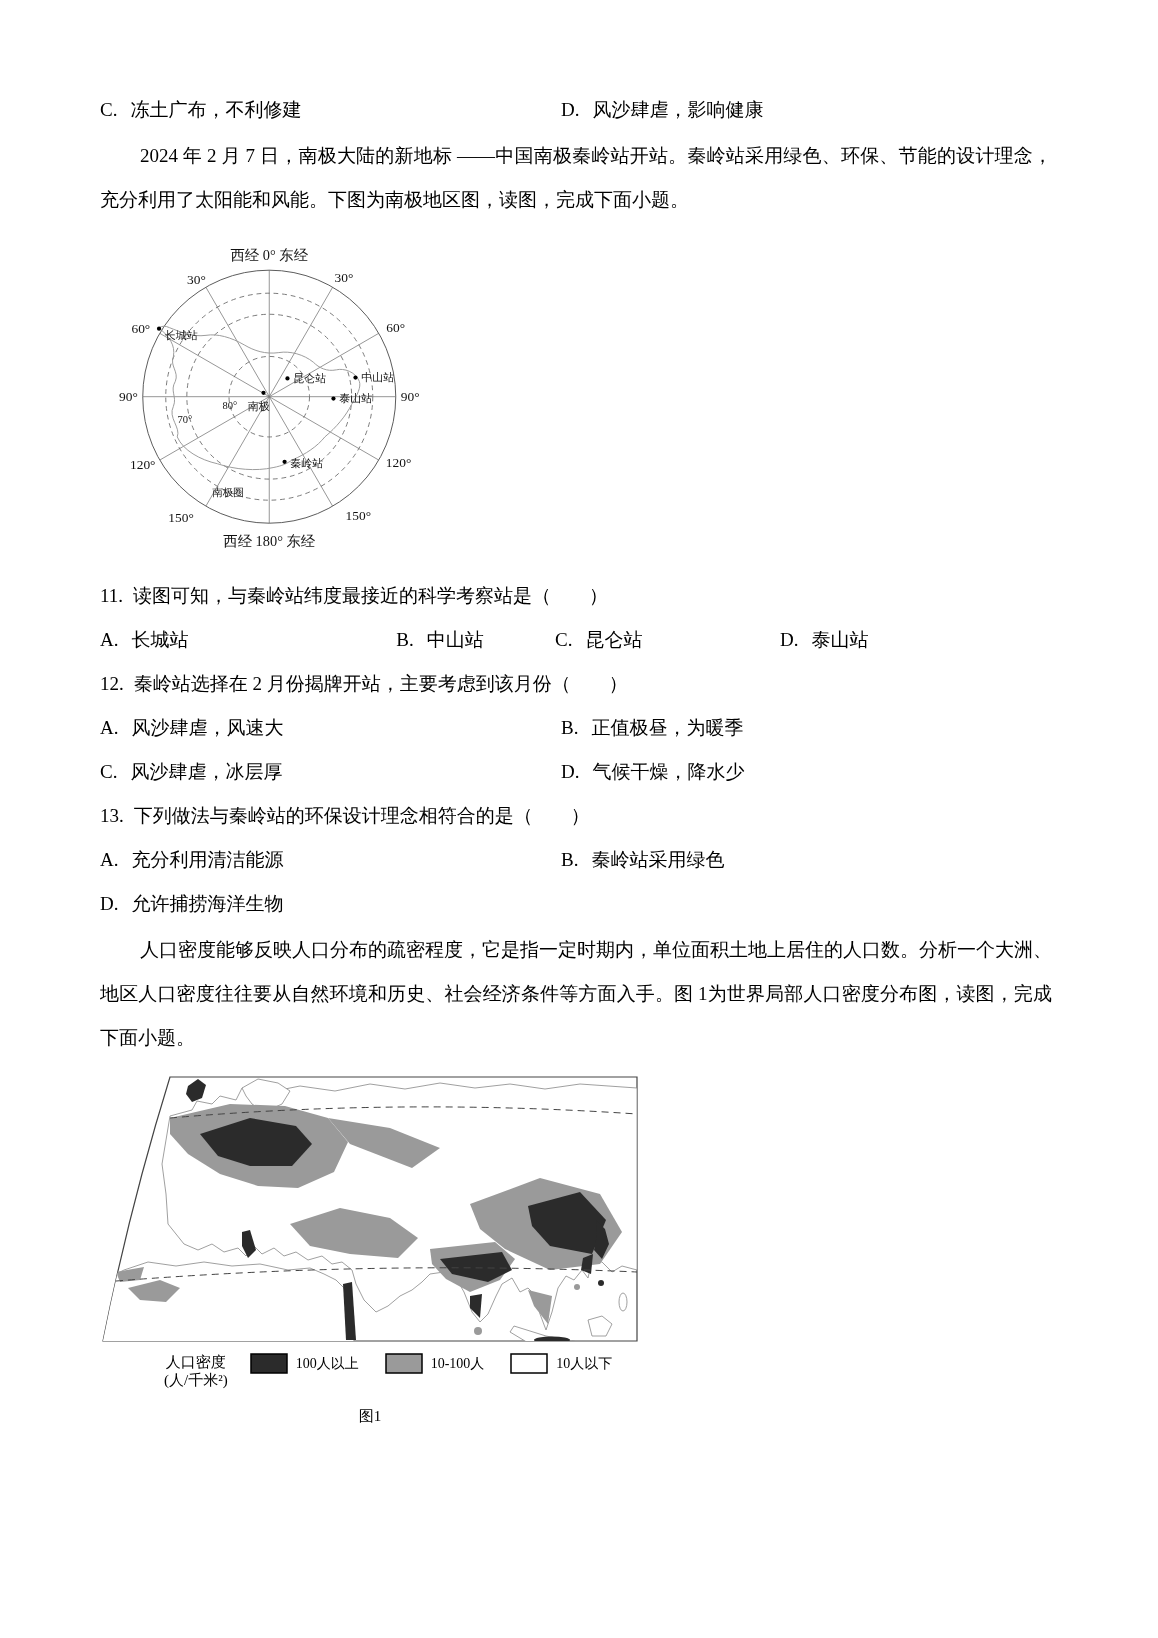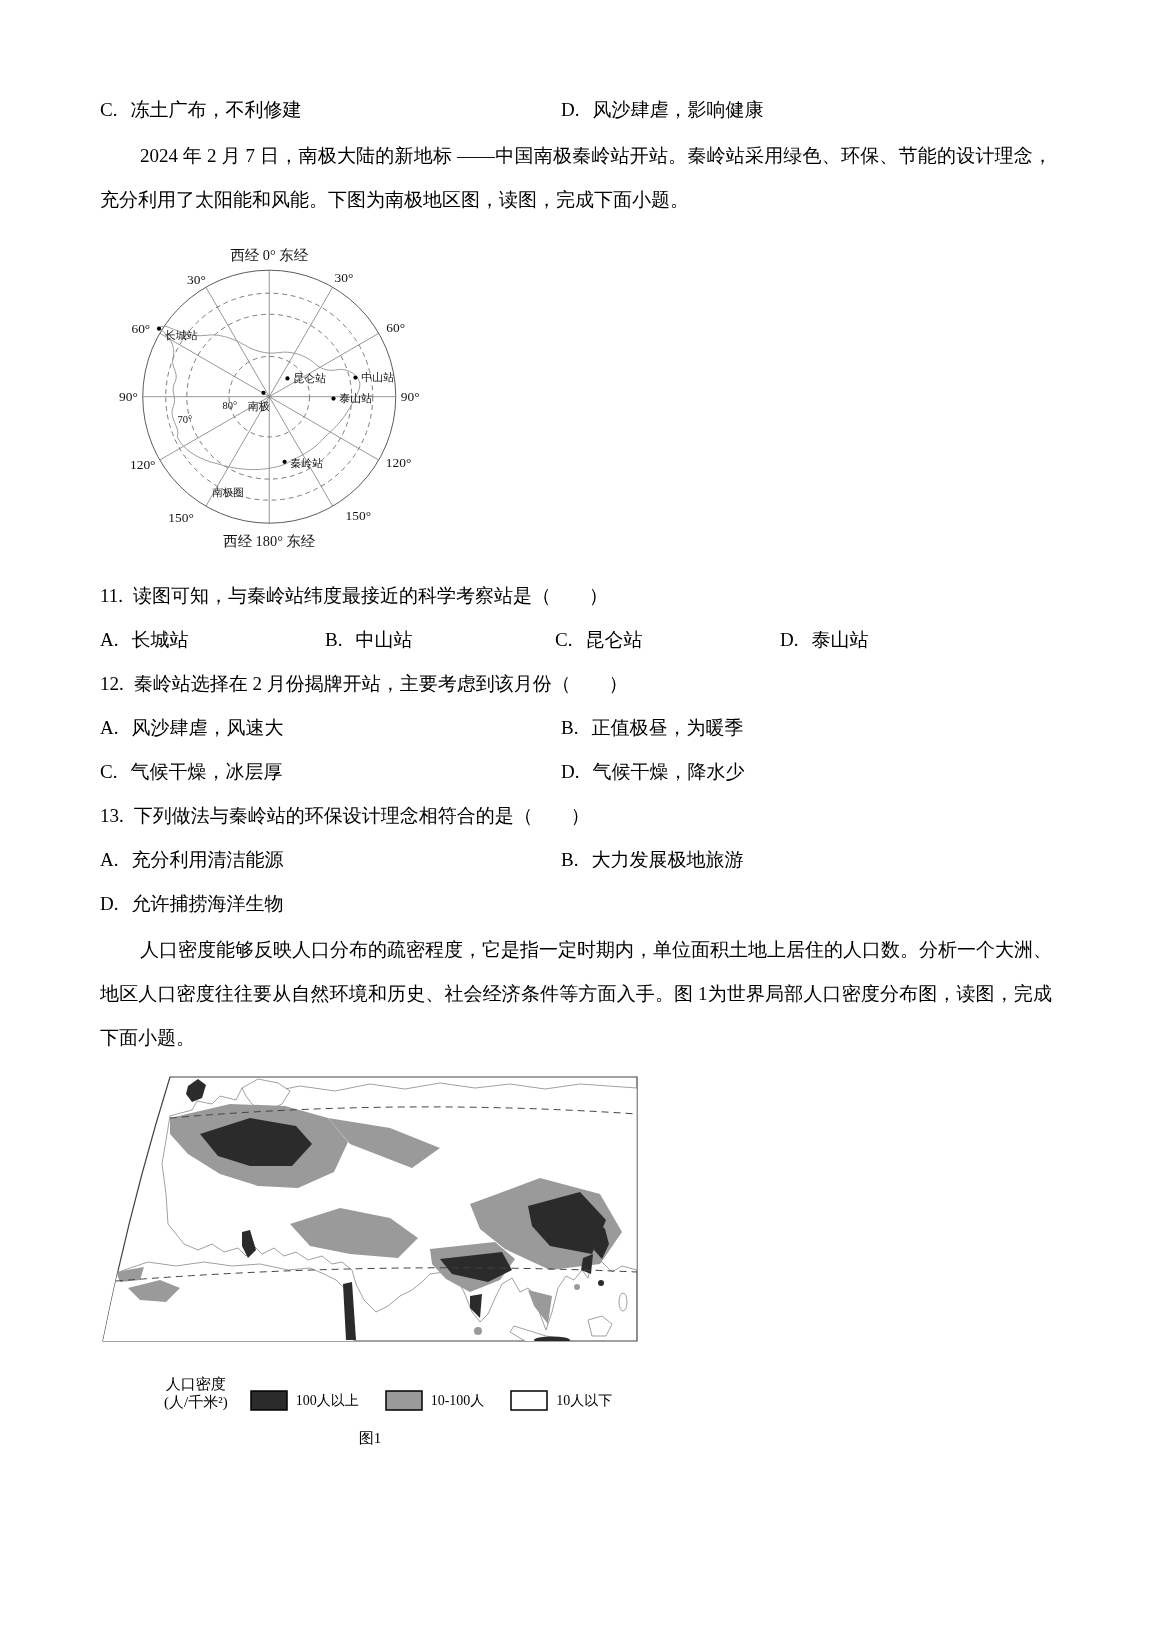--- a/index.html
+++ b/index.html
@@ -3,30 +3,30 @@
 <meta charset="utf-8">
 <style>
   html,body { margin:0; padding:0; background:#fff; }
   body { width:1158px; font-family:"Liberation Serif","DejaVu Serif",serif; color:#000; font-size:19px; }
   .page { box-sizing:border-box; width:1158px; min-height:1638px; padding:88px 98px 40px 100px; background:#fff; }
   .line { line-height:44px; }
   .opts-2 { display:flex;gap:6px; }
   .opts-2 .col-l { width:455px; }
   .opts-4 { display:flex; }
   .opts-4 .c1 { width:225px; }
-  .opts-4 .c2 { width:230px; }
+  .opts-4 .c2 { width:230px;text-align:center; }
   .opts-4 .c3 { width:225px; }
   .opt-letter { display:inline-block; }
   .opt-text { margin-left:13px; }
   .q-num { display:inline-block; }
   .q-stem { margin-left:10px; }
   .para { text-indent:2.1em; line-height:44px; text-align:justify; margin:2px 8px 0 0; }
   .map1-wrap { margin:23px 0 12px 14px; }
   .map2-wrap { margin-top:14px; }
-  .legend-row { display:flex; align-items:flex-end; margin-top:26px; margin-left:64px; }
+  .legend-row { display:flex; align-items:flex-start; margin-top:4px; margin-left:64px; }
   .legend-title { text-align:center; font-size:15px; line-height:18px; margin-right:22px; }
   .legend-item { display:flex; align-items:center; margin-right:26px; }
   .legend-item .sw { display:block; }
   .legend-label { font-size:14px; margin-left:8px; }
   .fig-caption { width:540px; text-align:center; font-size:15px; margin-top:18px; }
   svg text { font-family:"Liberation Serif","DejaVu Serif",serif; fill:#111; }
 </style>
 </head>
 <body>
 
@@ -116,32 +116,32 @@
 
   <div>
     <div class="line">
       <span class="q-num">12.</span><span class="q-stem">秦岭站选择在 2 月份揭牌开站，主要考虑到该月份（　　）</span>
     </div>
     <div class="line opts-2">
       <div class="col-l"><span class="opt-letter">A.</span><span class="opt-text">风沙肆虐，风速大</span></div>
       <div><span class="opt-letter">B.</span><span class="opt-text">正值极昼，为暖季</span></div>
     </div>
     <div class="line opts-2">
-      <div class="col-l"><span class="opt-letter">C.</span><span class="opt-text">气候干燥，冰层厚</span></div>
+      <div class="col-l"><span class="opt-letter">C.</span><span class="opt-text">风沙肆虐，冰层厚</span></div>
       <div><span class="opt-letter">D.</span><span class="opt-text">气候干燥，降水少</span></div>
     </div>
   </div>
 
   <div>
     <div class="line">
       <span class="q-num">13.</span><span class="q-stem">下列做法与秦岭站的环保设计理念相符合的是（　　）</span>
     </div>
     <div class="line opts-2">
       <div class="col-l"><span class="opt-letter">A.</span><span class="opt-text">充分利用清洁能源</span></div>
-      <div><span class="opt-letter">B.</span><span class="opt-text">大力发展极地旅游</span></div>
+      <div><span class="opt-letter">B.</span><span class="opt-text">秦岭站采用绿色</span></div>
     </div>
     <div class="line opts-2">
       <div><span class="opt-letter">D.</span><span class="opt-text">允许捕捞海洋生物</span></div>
     </div>
   </div>
 
   <p class="para">人口密度能够反映人口分布的疏密程度，它是指一定时期内，单位面积土地上居住的人口数。分析一个大洲、地区人口密度往往要从自然环境和历史、社会经济条件等方面入手。图 1为世界局部人口密度分布图，读图，完成下面小题。</p>
 
   <div class="map2-wrap">
     <svg width="540" height="270" viewBox="0 0 540 270">

